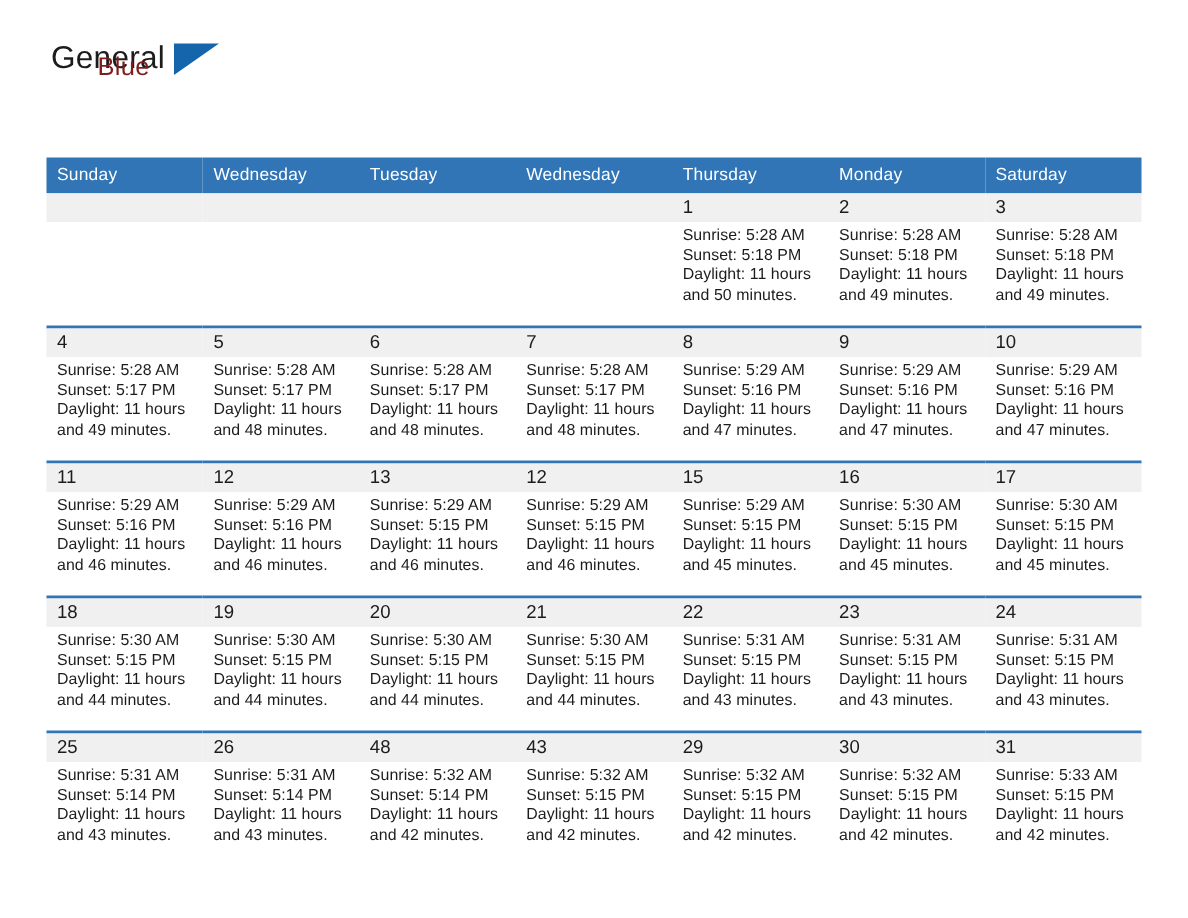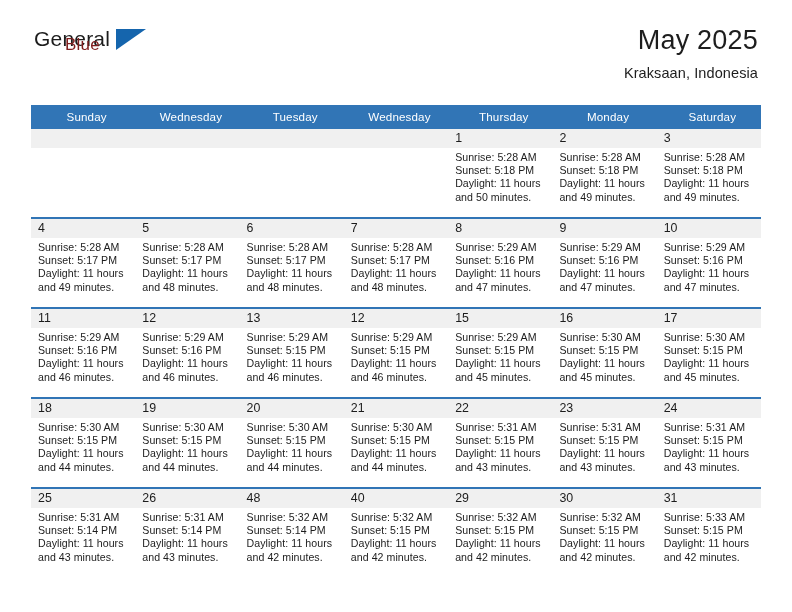--- a/index.html
+++ b/index.html
@@ -94,21 +94,21 @@
   table.cal {
     width: 730px;
     border-collapse: collapse;
     table-layout: fixed;
   }
   table.cal th {
     background: #3175b6;
     color: #ffffff;
     font-size: 11.6px;
     font-weight: 400;
-    text-align: center;
+    text-align: left;
     padding: 5px 0 6px 7px;
     letter-spacing: .15px;
   }
   table.cal td {
     vertical-align: top;
     padding: 0;
     border-top: 2px solid #3175b6;
     height: 88px;
     background: #ffffff;
   }
@@ -144,24 +144,20 @@
 <div class="page">
 
   <div class="header">
 
     <div class="brand">
       <span class="brand-general">General</span>
       <span class="brand-triangle"></span>
       <span class="brand-blue">Blue</span>
     </div>
 
-    <div class="titles">
-      <div class="cal-title">May 2025</div>
-      <div class="cal-subtitle">Kraksaan, Indonesia</div>
-    </div>
 
   </div>
 
   <div class="calendar">
     <table class="cal">
       <thead>
         <tr id="weekday-row">
             <th>Sunday</th>
             <th>Wednesday</th>
             <th>Tuesday</th>
@@ -493,21 +489,21 @@
                 <div class="cell-lines">
                   <div>Sunrise: 5:32 AM</div>
                   <div>Sunset: 5:14 PM</div>
                   <div>Daylight: 11 hours</div>
                   <div>and 42 minutes.</div>
                 </div>
               </div>
             </td>
             <td class="">
               <div class="cell-inner">
-                <div class="daynum-band">40</div>
+                <div class="daynum-band">43</div>
                 <div class="cell-lines">
                   <div>Sunrise: 5:32 AM</div>
                   <div>Sunset: 5:15 PM</div>
                   <div>Daylight: 11 hours</div>
                   <div>and 42 minutes.</div>
                 </div>
               </div>
             </td>
             <td class="">
               <div class="cell-inner">

